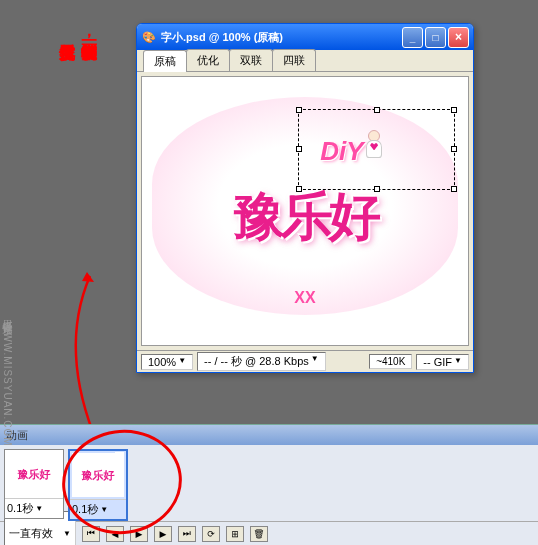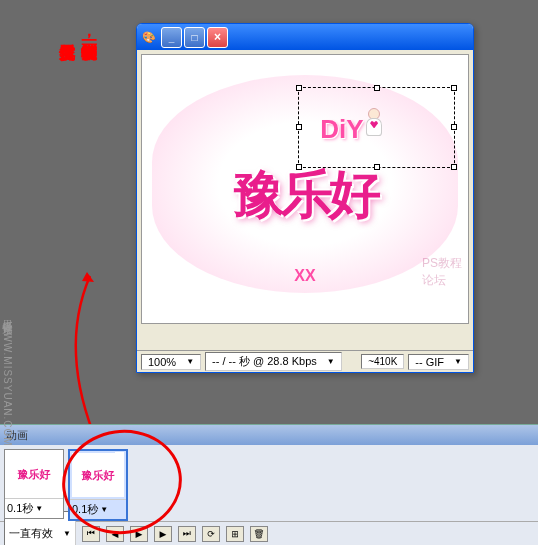--- a/index.html
+++ b/index.html
@@ -12,33 +12,33 @@
 .win-btn{width:21px;height:21px;border:1px solid #fff;border-radius:3px;display:flex;align-items:center;justify-content:center;font-weight:bold;font-size:10px}
 .win-btn.min,.win-btn.max{background:linear-gradient(#7ba7e8,#3c6fc8);color:#fff}
 .win-btn.close{background:linear-gradient(#f88,#d44);color:#fff;font-size:12px}
 .tabs{height:22px;background:#ece9d8;display:flex;align-items:flex-end;padding-left:6px;border-bottom:1px solid #999}
 .tab{padding:3px 10px;border:1px solid #999;border-bottom:none;background:#ece9d8;margin-right:-1px;border-radius:3px 3px 0 0}
 .tab.active{background:#fff;position:relative;top:1px}
 .canvas-area{margin:4px;background:#fff;border:1px solid #999;height:270px;position:relative;overflow:hidden}
 .artwork{position:absolute;left:10px;top:20px;right:10px;bottom:30px}
 .art-bg{position:absolute;inset:0;background:radial-gradient(ellipse at center,#fff 40%,#ffe8f4 70%,#ffd0e8 100%);border-radius:50%/40%}
 .art-text{position:absolute;left:50%;top:55%;transform:translate(-50%,-50%);font-size:52px;font-weight:900;font-family:"STKaiti",KaiTi,serif;color:#e91e8c;text-shadow:2px 2px 0 #fff,-2px -2px 0 #fff,3px 3px 6px rgba(233,30,140,.5);letter-spacing:-4px;white-space:nowrap}
-.art-diy{position:absolute;left:55%;top:18%;font-size:26px;font-weight:900;color:#ff4da6;text-shadow:1px 1px 0 #fff,2px 2px 3px rgba(255,77,166,.5)}
+.art-diy{position:absolute;left:55%;top:18%;font-size:26px;font-weight:900;font-style:italic;color:#ff4da6;text-shadow:1px 1px 0 #fff,2px 2px 3px rgba(255,77,166,.5)}
 .art-xx{position:absolute;left:50%;bottom:8px;transform:translateX(-50%);font-size:16px;color:#ff4da6;font-weight:bold}
 .selection-box{position:absolute;left:48%;top:12%;width:48%;height:30%;border:1px dashed #000}
 .sel-handle{position:absolute;width:6px;height:6px;background:#fff;border:1px solid #000}
 .sel-handle.tl{left:-3px;top:-3px}.sel-handle.tr{right:-3px;top:-3px}.sel-handle.bl{left:-3px;bottom:-3px}.sel-handle.br{right:-3px;bottom:-3px}
 .sel-handle.tc{left:50%;top:-3px;margin-left:-3px}.sel-handle.bc{left:50%;bottom:-3px;margin-left:-3px}
 .sel-handle.ml{left:-3px;top:50%;margin-top:-3px}.sel-handle.mr{right:-3px;top:50%;margin-top:-3px}
 .angel{position:absolute;left:68%;top:15%;width:28px;height:32px}
 .angel-head{width:12px;height:12px;background:#fce8d5;border-radius:50%;margin:0 auto;border:1px solid #daa}
 .angel-body{width:16px;height:18px;background:#fff;border:1px solid #ccc;border-radius:40% 40% 20% 20%;margin:-2px auto 0}
 .heart{position:absolute;left:50%;top:40%;transform:translateX(-50%);width:8px;height:8px;background:#e91e8c;clip-path:polygon(50% 100%,0 35%,15% 10%,35% 10%,50% 25%,65% 10%,85% 10%,100% 35%)}
 .statusbar{position:absolute;bottom:0;left:0;right:0;height:22px;background:#ece9d8;border-top:1px solid #999;display:flex;align-items:center;padding:0 4px;gap:4px}
-.stat-seg{border:1px inset #ccc;padding:1px 6px;background:#fff;font-size:10px;display:flex;align-items:center;gap:10px}
+.stat-seg{border:1px inset #ccc;padding:1px 6px;background:#fff;font-size:10px;display:flex;gap:2px}
 .stat-seg.r{margin-left:auto}
 .dd{font-size:8px}
 .vtext{position:absolute;color:#f00;font-size:16px;font-weight:bold;writing-mode:vertical-rl;line-height:1.2}
 .vtext.c1{left:80px;top:31px}
 .vtext.c2{left:58px;top:31px}
 .anim-panel{position:absolute;left:0;top:424px;right:0;height:92px;background:#e4e9f2;border-top:1px solid #7a9}
 .anim-titlebar{height:20px;background:linear-gradient(#aec5e8,#7ba0d8);display:flex;align-items:center;padding:0 6px;color:#333;font-size:11px}
 .anim-frames{height:76px;background:#e4e9f2;padding:4px;display:flex;gap:4px;align-items:flex-start}
 .frame{width:60px;background:#fff;border:1px solid #888;position:relative}
 .frame.selected{border:2px solid #3874d6;background:#d0e0ff}
@@ -53,25 +53,32 @@
 .arrow-svg{position:absolute;left:40px;top:270px;pointer-events:none}
 .watermark{position:absolute;left:0;top:312px;font-size:10px;color:#999;writing-mode:vertical-rl;letter-spacing:1px}
 .watermark2{position:absolute;left:280px;top:200px;font-size:12px;color:rgba(200,100,150,.4)}
 </style>
 </head>
 <body>
 
 <div class="preview-window">
   <div class="titlebar">
     <span class="titlebar-icon">🎨</span>
+    <span class="titlebar-text">字小.psd @ 100% (原稿)</span>
     <div class="win-btns">
       <div class="win-btn min">_</div>
       <div class="win-btn max">□</div>
       <div class="win-btn close">×</div>
     </div>
+  </div>
+  <div class="tabs">
+    <div class="tab active">原稿</div>
+    <div class="tab">优化</div>
+    <div class="tab">双联</div>
+    <div class="tab">四联</div>
   </div>
   <div class="canvas-area">
     <div class="artwork">
       <div class="art-bg"></div>
       <div class="art-text">豫乐好</div>
       <div class="art-diy">DiY</div>
       <div class="angel">
         <div class="angel-head"></div>
         <div class="angel-body">
             <div class="heart"></div>
@@ -82,21 +89,20 @@
     <div class="selection-box">
       <div class="sel-handle tl"></div>
       <div class="sel-handle tc"></div>
       <div class="sel-handle tr"></div>
       <div class="sel-handle ml"></div>
       <div class="sel-handle mr"></div>
       <div class="sel-handle bl"></div>
       <div class="sel-handle bc"></div>
       <div class="sel-handle br"></div>
     </div>
-    <div class="watermark2">PS教程论坛</div>
   </div>
   <div class="statusbar">
     <div class="stat-seg">
         <span>100%</span>
         <span class="dd">▼</span>
       </div>
     <div class="stat-seg">
         <span>-- / -- 秒 @ 28.8 Kbps</span>
         <span class="dd">▼</span>
       </div>

